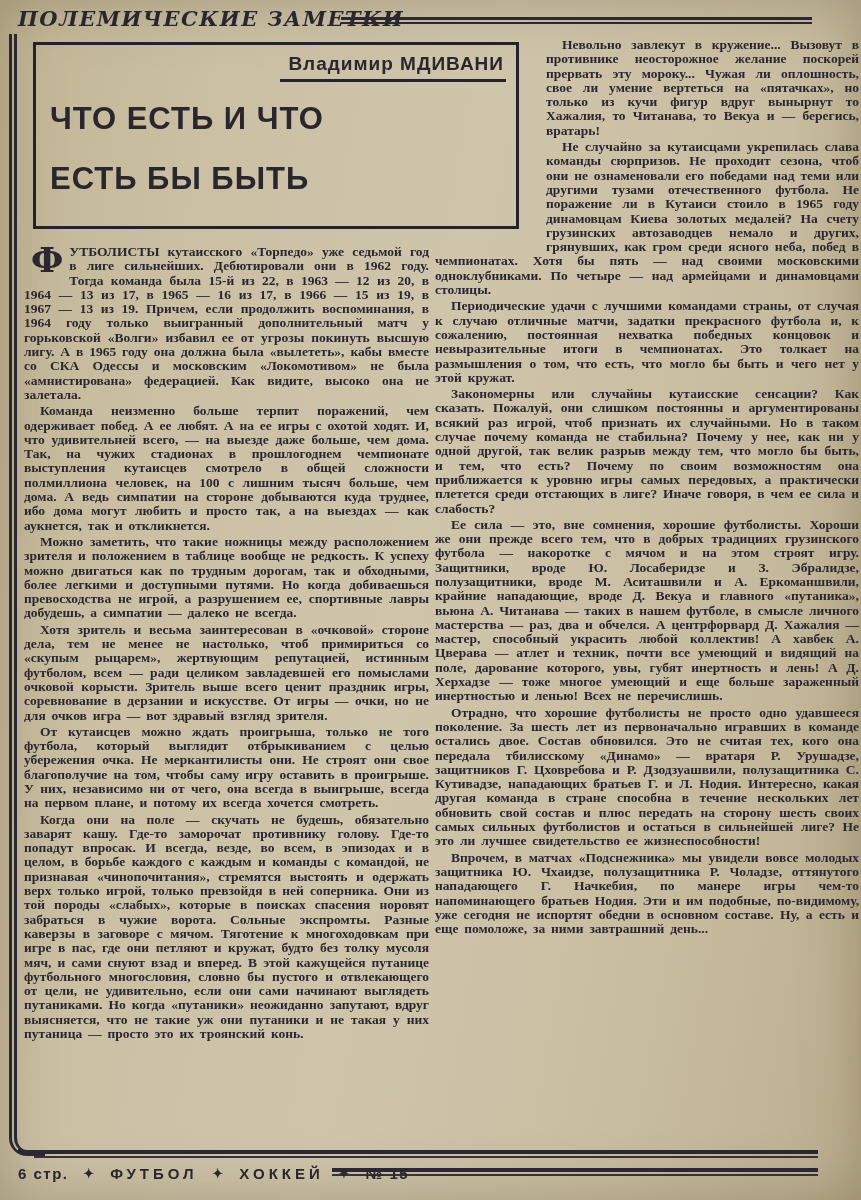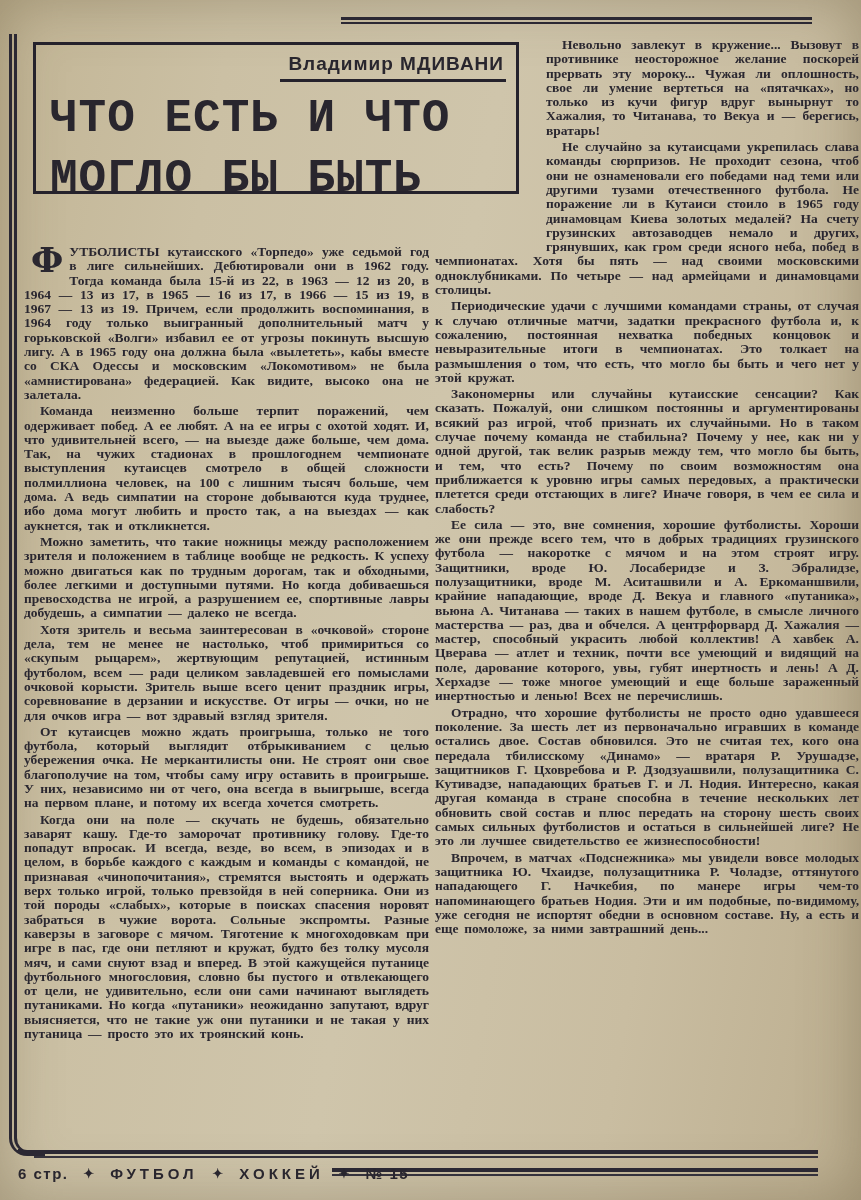--- a/index.html
+++ b/index.html
@@ -29,35 +29,35 @@
   .rule-a{
     position:absolute;left:34px;top:1150px;width:784px;height:2px;
     border-top:4px solid #2b2833;border-bottom:2px solid #35323c;
   }
   .rule-b{
     position:absolute;left:332px;top:1168px;width:486px;height:2px;
     border-top:4px solid #2b2833;border-bottom:2px solid #35323c;
   }
   
   .title-box{
-    position:absolute;left:33px;top:42px;width:486px;height:152px;
+    position:absolute;left:33px;top:42px;width:486px;height:187px;
     border:3px solid #25222c;box-sizing:border-box;
     padding:8px 10px 0 14px;
   }
   .byline-wrap{text-align:right;}
   .byline{
     display:inline-block;
     font-family:"Liberation Sans",sans-serif;font-weight:700;
     font-size:19px;letter-spacing:1px;
     border-bottom:3px solid #25222c;padding:0 2px 4px 8px;
   }
   .headline{
     margin:7px 0 0 0;
-    font-family:Liberation Mono, monospace;font-weight:700;
-    font-size:46px;line-height:60px;letter-spacing:1px;white-space:nowrap;
+    font-family:Liberation Sans, sans-serif;font-weight:700;
+    font-size:31px;line-height:60px;letter-spacing:1px;white-space:nowrap;
   }
   
   .col{position:absolute;}
   .col-left{left:22px;top:243px;width:409px;}
   .col-right{left:433px;top:36px;width:428px;}
   .box-spacer{float:left;width:113px;height:214px;}
   .col p{
     margin:2px;text-align:justify;
     font-size:13.5px;line-height:14.3px;font-weight:700;
     word-spacing:2.5px;color:#2a2730;
@@ -76,30 +76,31 @@
     font-size:15px;letter-spacing:1.5px;white-space:nowrap;color:#29262e;
   }
   .footer .sep{display:inline-block;margin:0 9px;font-size:13px;transform:translateY(-1px);}
   .footer .spaced{letter-spacing:4px;}
 </style>
 </head>
 <body>
 
 <div class="page">
 
+  <div class="kicker">ПОЛЕМИЧЕСКИЕ ЗАМЕТКИ</div>
   <div class="kicker-rule"></div>
   <div class="left-rule"></div>
 
   <div class="title-box">
     <div class="byline-wrap">
       <span class="byline">Владимир МДИВАНИ</span>
     </div>
     <div class="headline">
       <span>ЧТО ЕСТЬ И ЧТО</span><br>
-      <span>МОГЛО БЫ БЫТЬ</span>
+      <span>ЕСТЬ БЫ БЫТЬ</span>
     </div>
   </div>
 
   <div class="col col-left">
     <p><span class="dropcap">Ф</span><span>УТБОЛИСТЫ кутаисского «Торпедо» уже седьмой год в лиге сильнейших. Дебютировали они в 1962 году. Тогда команда была 15-й из 22, в 1963 — 12 из 20, в 1964 — 13 из 17, в 1965 — 16 из 17, в 1966 — 15 из 19, в 1967 — 13 из 19. Причем, если продолжить воспоминания, в 1964 году только выигранный дополнительный матч у горьковской «Волги» избавил ее от угрозы покинуть высшую лигу. А в 1965 году она должна была «вылететь», кабы вместе со СКА Одессы и московским «Локомотивом» не была «амнистирована» федерацией. Как видите, высоко она не залетала.</span></p>
     <p class="indent">Команда неизменно больше терпит поражений, чем одерживает побед. А ее любят. А на ее игры с охотой ходят. И, что удивительней всего, — на выезде даже больше, чем дома. Так, на чужих стадионах в прошлогоднем чемпионате выступления кутаисцев смотрело в общей сложности полмиллиона человек, на 100 с лишним тысяч больше, чем дома. А ведь симпатии на стороне добываются куда труднее, ибо дома могут любить и просто так, а на выездах — как аукнется, так и откликнется.</p>
     <p class="indent">Можно заметить, что такие ножницы между расположением зрителя и положением в таблице вообще не редкость. К успеху можно двигаться как по трудным дорогам, так и обходными, более легкими и доступными путями. Но когда добиваешься превосходства не игрой, а разрушением ее, спортивные лавры добудешь, а симпатии — далеко не всегда.</p>
     <p class="indent">Хотя зритель и весьма заинтересован в «очковой» стороне дела, тем не менее не настолько, чтоб примириться со «скупым рыцарем», жертвующим репутацией, истинным футболом, всем — ради целиком завладевшей его помыслами очковой корысти. Зритель выше всего ценит праздник игры, соревнование в дерзании и искусстве. От игры — очки, но не для очков игра — вот здравый взгляд зрителя.</p>
     <p class="indent">От кутаисцев можно ждать проигрыша, только не того футбола, который выглядит отбрыкиванием с целью убережения очка. Не меркантилисты они. Не строят они свое благополучие на том, чтобы саму игру оставить в проигрыше. У них, независимо ни от чего, она всегда в выигрыше, всегда на первом плане, и потому их всегда хочется смотреть.</p>
     <p class="indent">Когда они на поле — скучать не будешь, обязательно заварят кашу. Где-то заморочат противнику голову. Где-то попадут впросак. И всегда, везде, во всем, в эпизодах и в целом, в борьбе каждого с каждым и команды с командой, не признавая «чинопочитания», стремятся выстоять и одержать верх только игрой, только превзойдя в ней соперника. Они из той породы «слабых», которые в поисках спасения норовят забраться в чужие ворота. Сольные экспромты. Разные каверзы в заговоре с мячом. Тяготение к многоходовкам при игре в пас, где они петляют и кружат, будто без толку мусоля мяч, и сами снуют взад и вперед. В этой кажущейся путанице футбольного многословия, словно бы пустого и отвлекающего от цели, не удивительно, если они сами начинают выглядеть путаниками. Но когда «путаники» неожиданно запутают, вдруг выясняется, что не такие уж они путаники и не такая у них путаница — просто это их троянский конь.</p>

